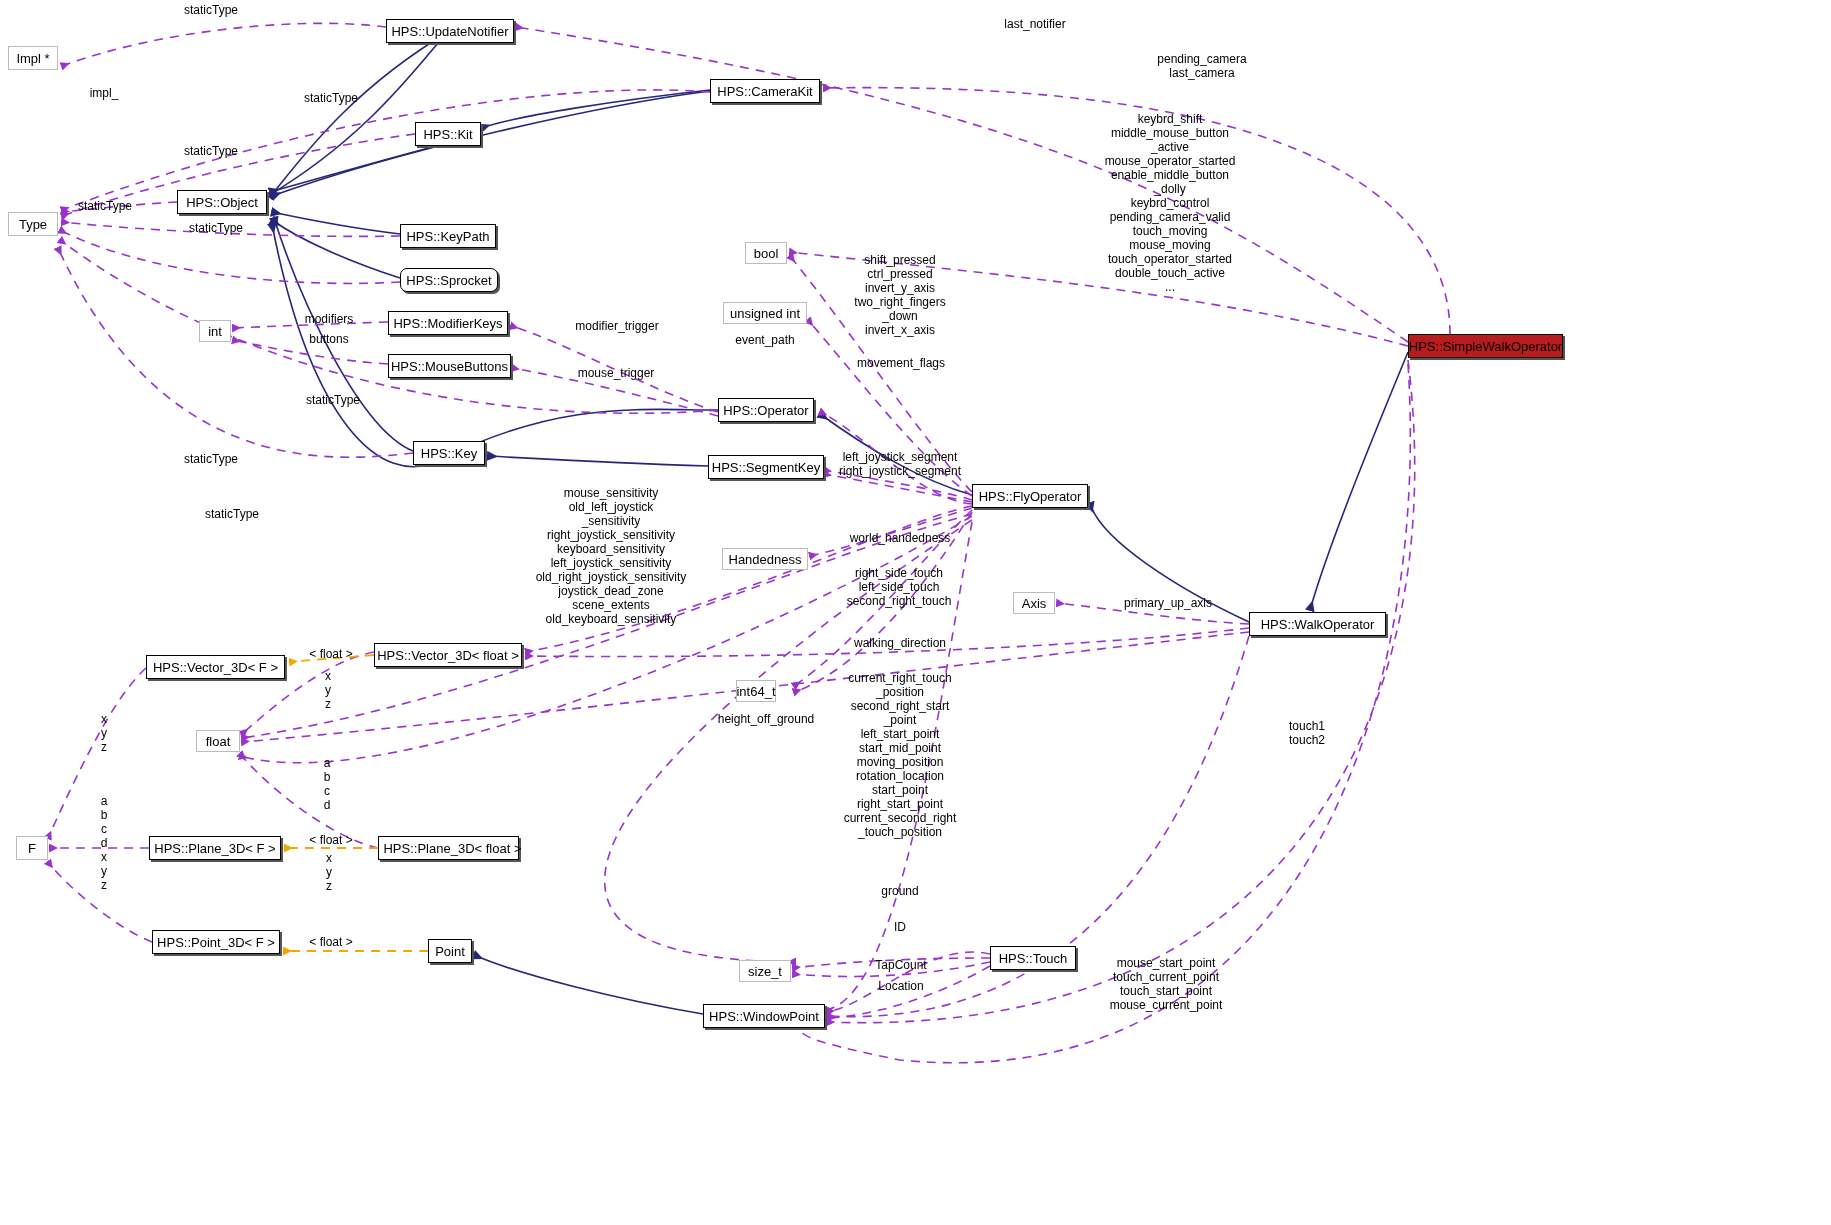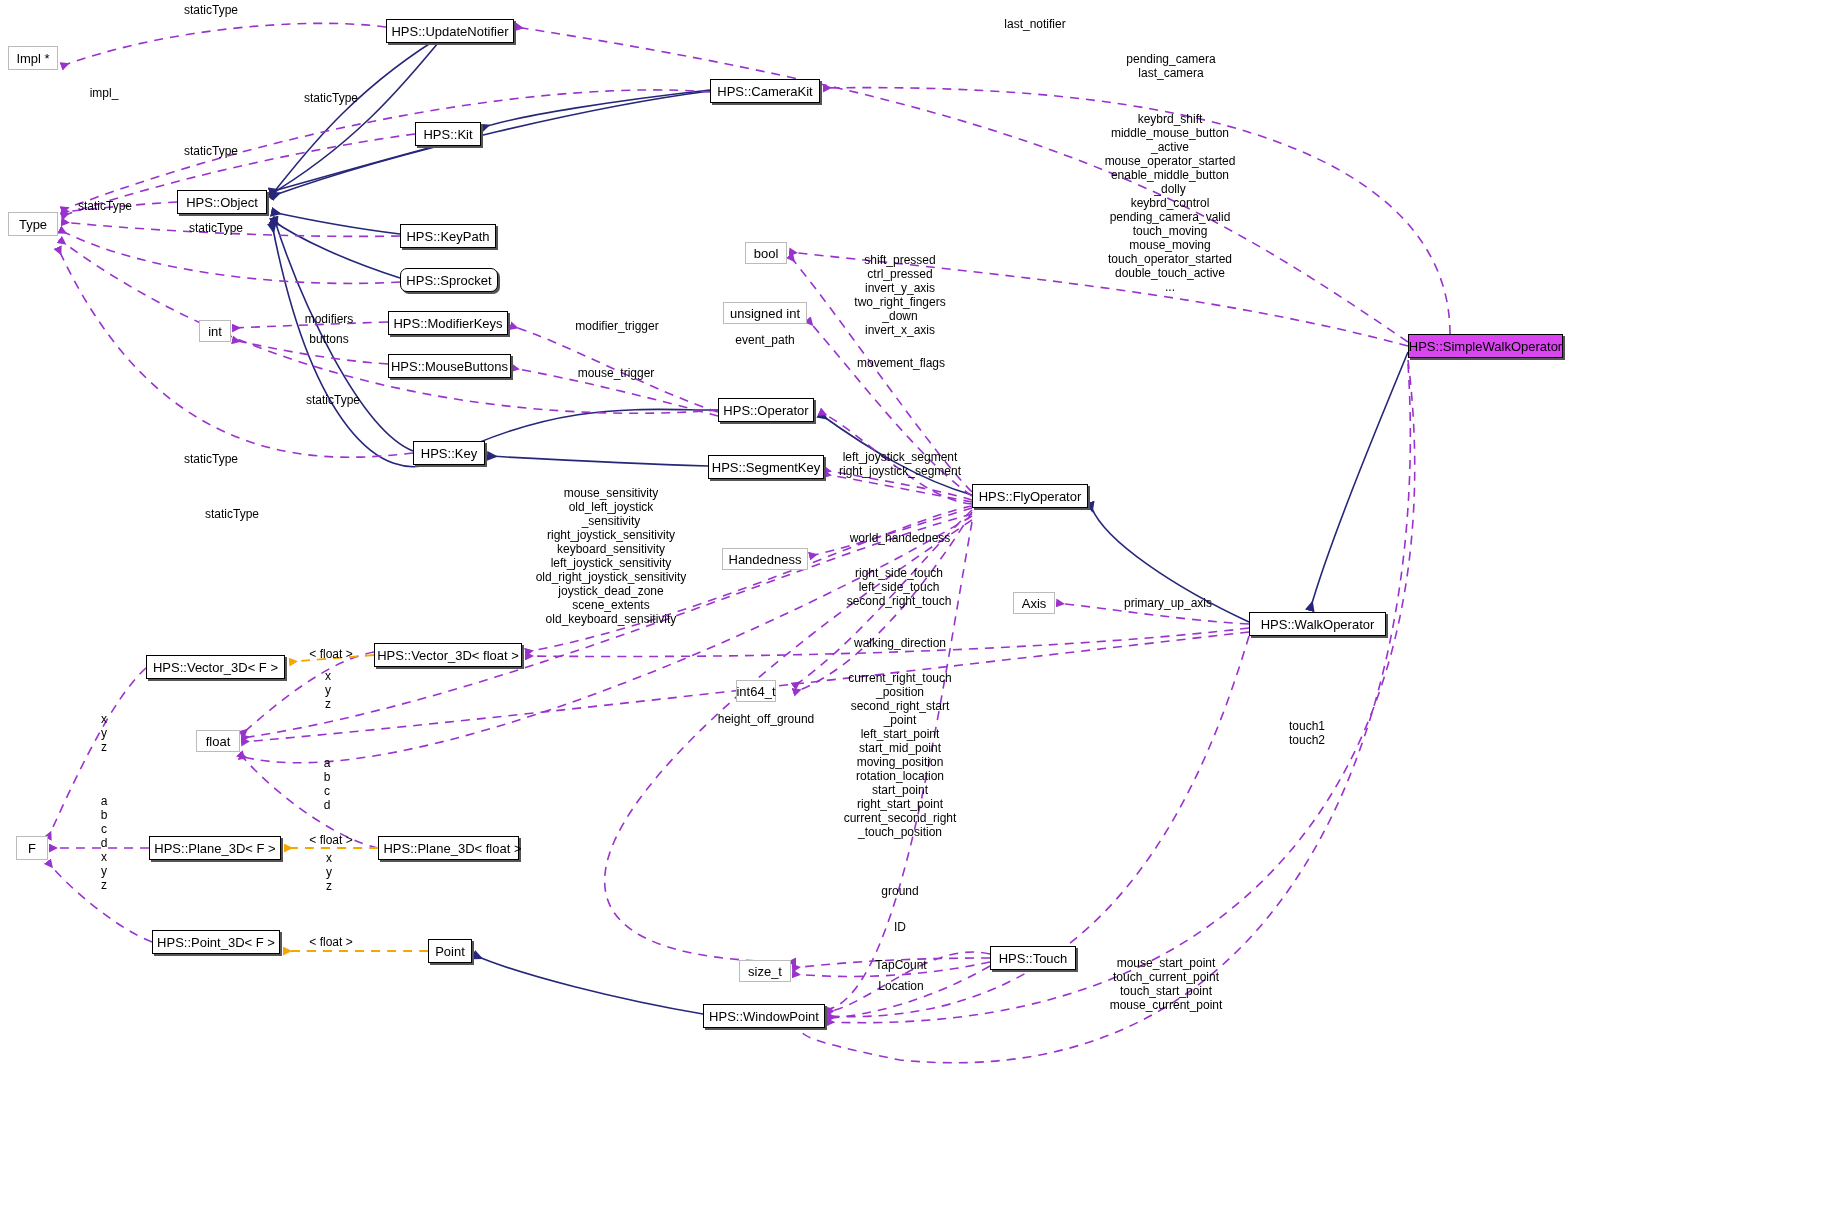--- a/index.html
+++ b/index.html
@@ -39,21 +39,21 @@
     border: 1px solid #000000;
     box-shadow: 2px 2px 0 0 #555555;
   }
   
   .node.prim {
     border: 1px solid #bbbbbb;
   }
   
   .node.focus {
     border: 1px solid #000000;
-    background: #d946ef;
+    background: #b91c1c;
     box-shadow: 2px 2px 0 0 #555555;
   }
   .edge-label {
     position: absolute;
     font-size: 12px;
     color: #000000;
     white-space: pre;
     line-height: 1.17;
     text-align: center;
     transform: translateX(-50%);
@@ -249,21 +249,21 @@
       <div class="node cls" style="left: 990px; top: 946px; width: 86px; height: 24px;">
         <span>HPS::Touch</span>
       </div>
       <div class="node cls" style="left: 703px; top: 1004px; width: 122px; height: 24px;">
         <span>HPS::WindowPoint</span>
       </div>
     </div>
   <div id="labels">
       <div class="edge-label ctr" style="left: 211px; top: 3px; white-space: pre;">staticType</div>
       <div class="edge-label ctr" style="left: 1035px; top: 17px; white-space: pre;">last_notifier</div>
-      <div class="edge-label ctr" style="left: 1171px; top: 52px; white-space: pre; text-align: center;">pending_camera
+      <div class="edge-label ctr" style="left: 1202px; top: 52px; white-space: pre; text-align: center;">pending_camera
 last_camera</div>
       <div class="edge-label ctr" style="left: 104px; top: 86px; white-space: pre;">impl_</div>
       <div class="edge-label ctr" style="left: 331px; top: 91px; white-space: pre;">staticType</div>
       <div class="edge-label ctr" style="left: 211px; top: 144px; white-space: pre;">staticType</div>
       <div class="edge-label ctr" style="left: 1170px; top: 112px; white-space: pre;">keybrd_shift
 middle_mouse_button
 _active
 mouse_operator_started
 enable_middle_button
 _dolly

